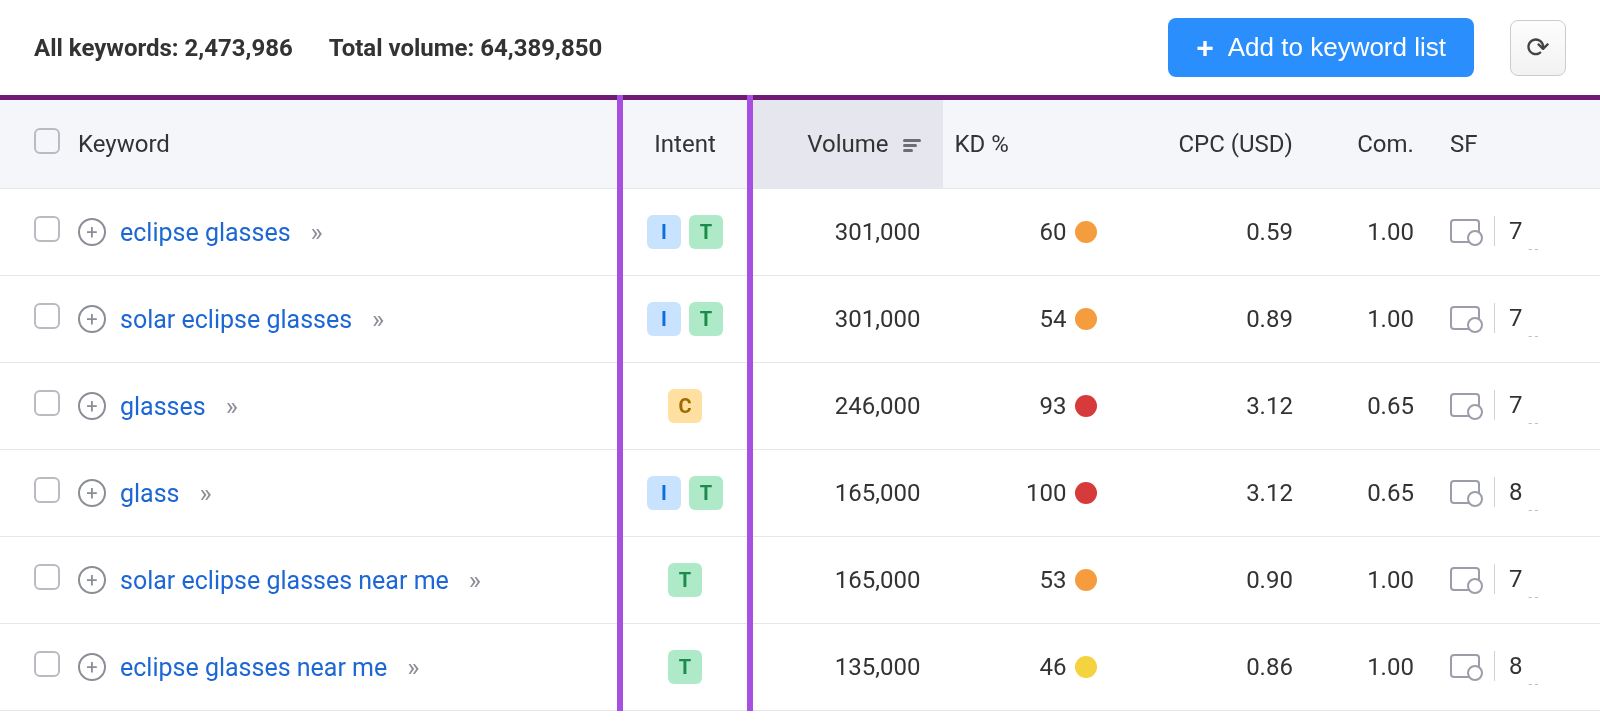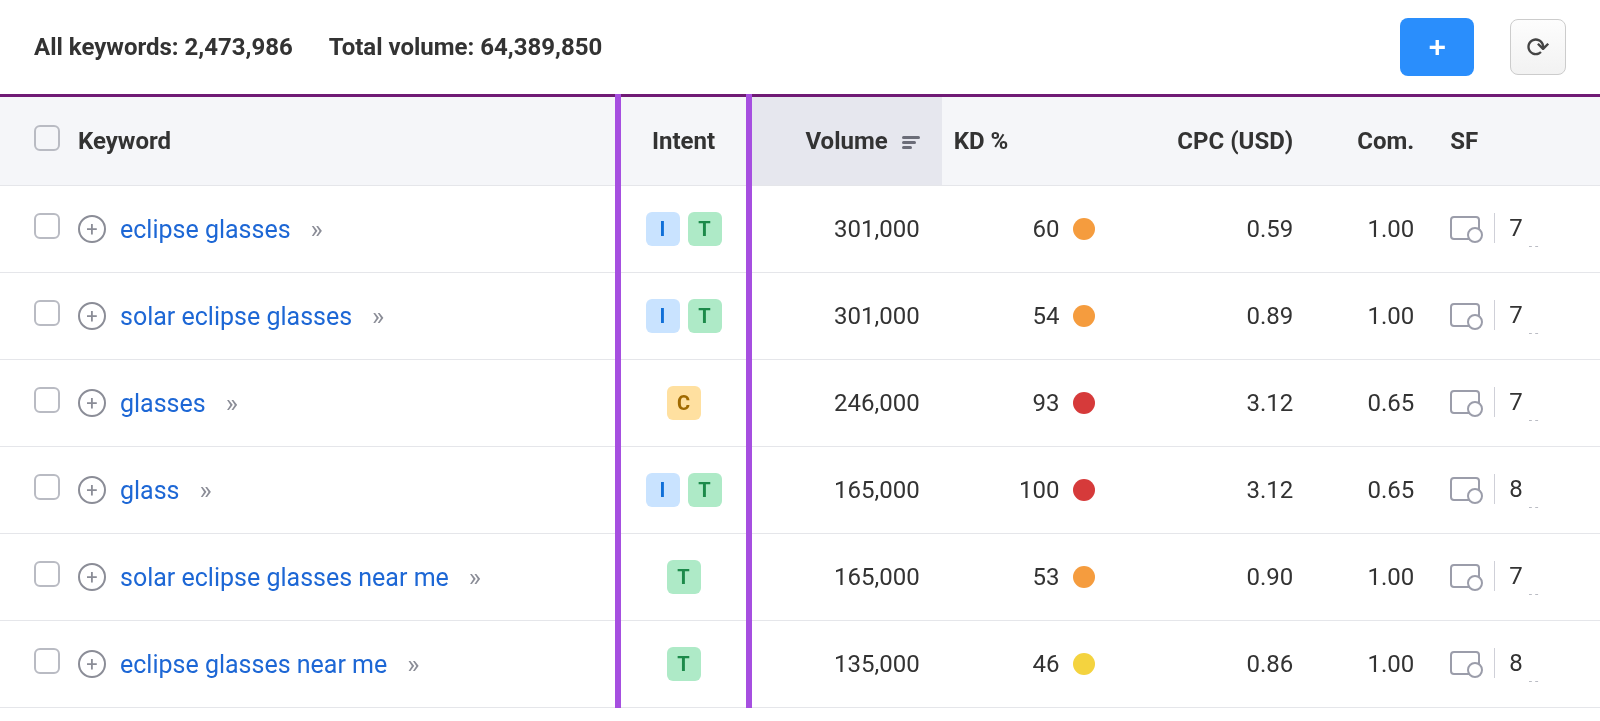--- a/index.html
+++ b/index.html
@@ -47,24 +47,24 @@
     color: #444;
     cursor: pointer;
   }
 
   table {
     width: 100%;
     border-collapse: collapse;
   }
   thead th {
     background: #f5f6f9;
-    font-weight: 700;
+    font-weight: 400;
     text-align: left;
     padding: 28px 12px;
-    border-top: 3px solid #701a75;
+    border-top: 5px solid #701a75;
     border-bottom: 1px solid #e5e6ea;
     color: #333;
     white-space: nowrap;
   }
   thead th.col-checkbox { padding-left: 34px; width: 78px; }
   thead th.col-keyword  { padding-left: 0; }
   thead th.col-volume   { background: #e6e7ee; text-align: right; padding-right: 22px; }
   thead th.col-kd       { text-align: left; padding-right: 70px; }
   thead th.col-cpc      { text-align: right; padding-right: 24px; }
   thead th.col-com      { text-align: right; padding-right: 24px; }
@@ -151,21 +151,21 @@
   .sort-icon span {
     display: block;
     height: 3px;
     background: #6b6d78;
     border-radius: 2px;
   }
   .sort-icon span:nth-child(1){ width: 18px; }
   .sort-icon span:nth-child(2){ width: 14px; }
   .sort-icon span:nth-child(3){ width: 10px; }
 
-  .kd-cell { display: inline-flex; align-items: center; gap: 14px; justify-content: flex-end; }
+  .kd-cell { display: inline-flex; align-items: center; gap: 8px; justify-content: flex-end; }
   .kd-dot { width: 22px; height: 22px; border-radius: 50%; display: inline-block; }
   .kd-orange { background: #f59c3e; }
   .kd-red    { background: #d63a3a; }
   .kd-yellow { background: #f4d33f; }
 
   .sf-cell { display: inline-flex; align-items: center; gap: 14px; color: #6b6d78; }
   .serp-icon {
     width: 30px; height: 24px;
     border: 2px solid #9b9daa;
     border-radius: 4px;
@@ -193,20 +193,21 @@
 <div class="stats-bar">
   <span class="stat-group">
     <span class="stat-label">All keywords: </span><span class="stat-value">2,473,986</span>
   </span>
   <span class="stat-group">
     <span class="stat-label">Total volume: </span><span class="stat-value">64,389,850</span>
   </span>
   <span class="spacer"></span>
   <button class="add-btn">
     <span class="plus">+</span>
+    <span>Add to keyword list</span>
   </button>
   <button class="refresh-btn">
     <span>⟳</span>
   </button>
 </div>
 
 <div class="tbl-wrap">
 <table>
   <thead>
     <tr>

